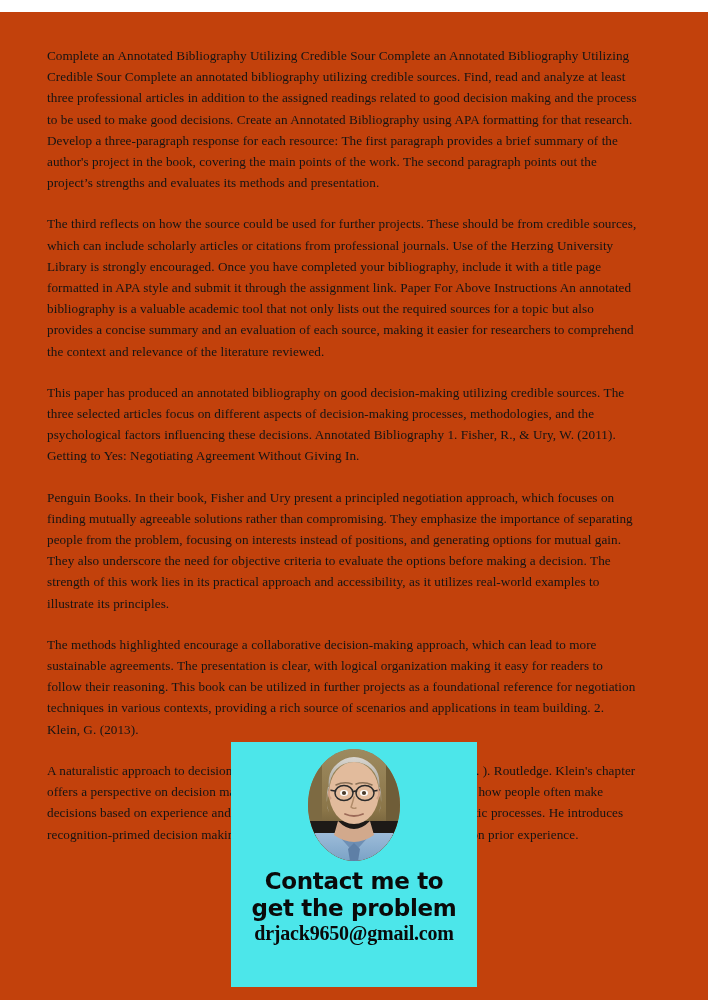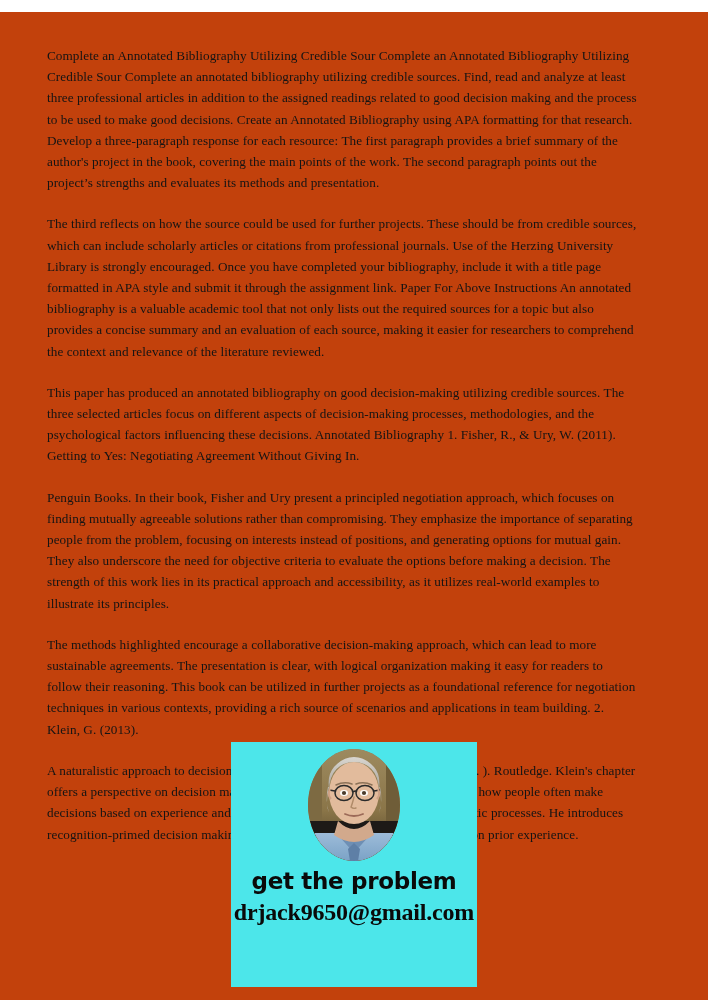--- a/index.html
+++ b/index.html
@@ -71,24 +71,24 @@
     font-family: "DejaVu Sans", "Liberation Sans", sans-serif;
     font-weight: bold;
     font-size: 23px;
     line-height: 27px;
     color: #0a0a0a;
     text-align: center;
     letter-spacing: -0.3px;
   }
   .card-heading .l2 { display: block; }
   .card-email {
-    margin-top: 6px;
+    margin-top: 0;
     font-family: "Liberation Serif", "DejaVu Serif", serif;
     font-weight: bold;
-    font-size: 24px;
+    font-size: 20px;
     line-height: 23px;
     color: #0a0a0a;
     text-align: center;
     letter-spacing: -0.2px;
   }
 </style>
 </head>
 <body>
 
 <div class="page">
@@ -151,20 +151,21 @@
           </g>
           <path d="M46 48 q-2 8 -3 10 q2 2 5 1" stroke="#b08a68" stroke-width="1.4" fill="none" stroke-linecap="round"></path>
           <path d="M37 65 q9 4 18 0" stroke="#9c6a58" stroke-width="1.8" fill="none" stroke-linecap="round"></path>
           <path d="M22 40 q-3 6 1 10" stroke="#cfa286" stroke-width="2" fill="none"></path>
           <path d="M70 40 q3 6 -1 10" stroke="#cfa286" stroke-width="2" fill="none"></path>
         </g>
       </svg>
     </div>
 
     <div class="card-heading">
+      <span class="l1">Contact me to</span>
       <span class="l2">get the problem</span>
     </div>
 
     <div class="card-email">drjack9650@gmail.com</div>
 
   </div>
 
 </div>
 
 </body></html>

